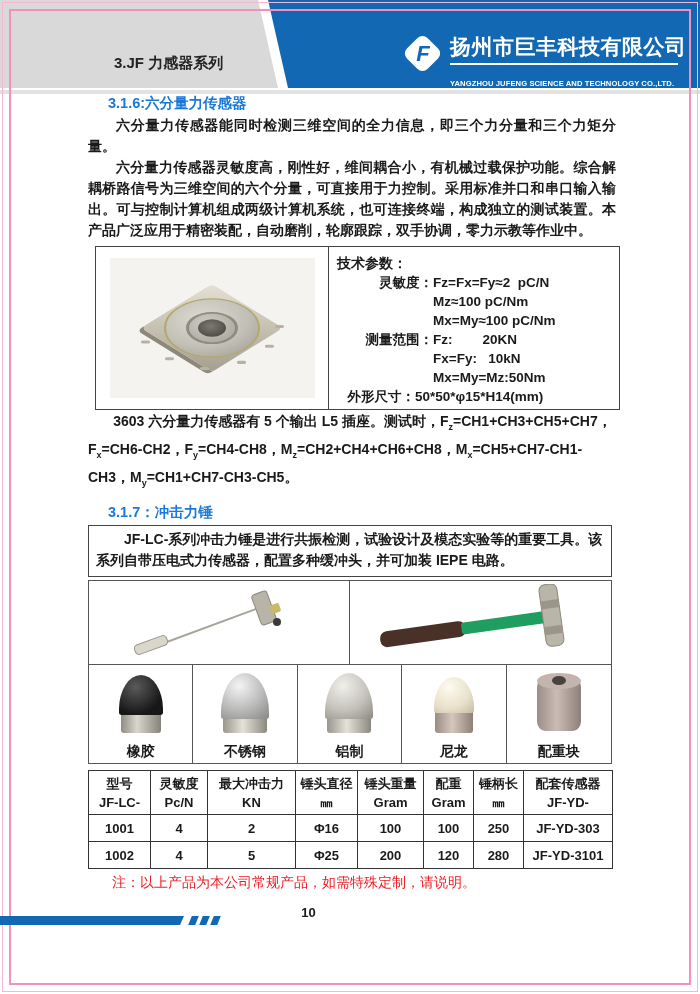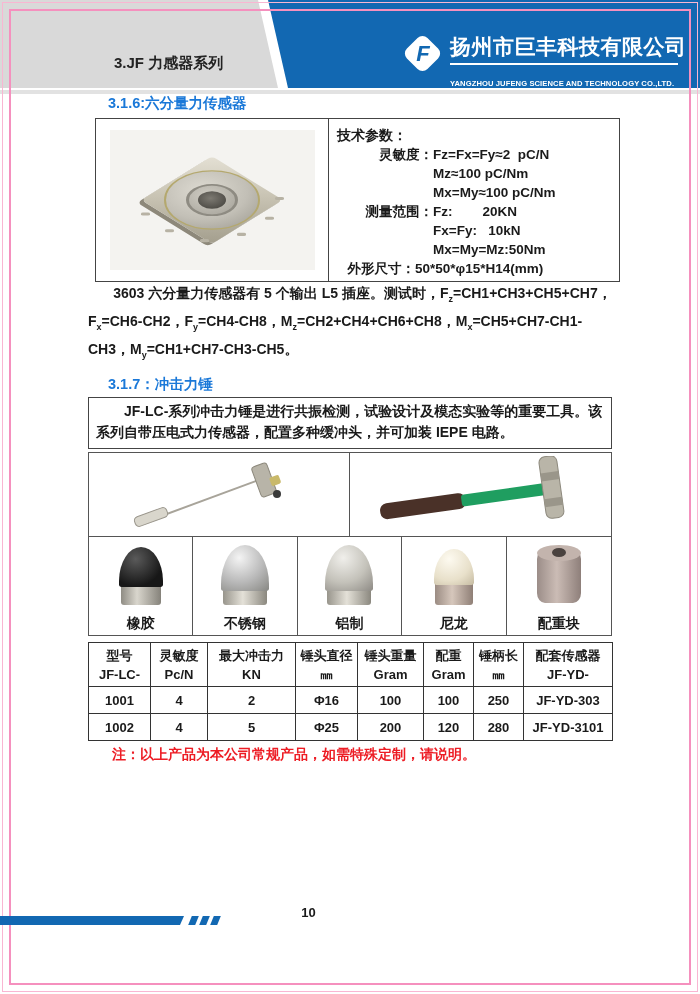--- a/index.html
+++ b/index.html
@@ -87,21 +87,21 @@
   
   .wt-body { left:10px; top:6px; width:44px; height:54px; border-radius:8px/10px; background:linear-gradient(90deg,#9b8d88,#cbbcb5 45%,#8e7f7a); }
   .wt-top { left:10px; top:2px; width:44px; height:16px; border-radius:50%; background:#c3b4ad; }
   .wt-hole { left:25px; top:5px; width:14px; height:9px; border-radius:50%; background:#4a423f; }
 
   
   table.spec { width:524px; margin-top:6px; border-collapse:collapse; table-layout:fixed; }
   table.spec th, table.spec td { border:1px solid #333; text-align:center; vertical-align:middle; }
   table.spec th { font-size:13px; font-weight:bold; height:44px; line-height:19px; padding:1px 0; }
   table.spec td { font-size:13px; font-weight:bold; height:27px; }
-  .note { color:#ed1c24; font-size:14px; font-weight:bold; margin:5px 0 0 24px; }
+  .note { color:#ed1c24; font-size:14px; font-weight:normal; margin:5px 0 0 24px; }
 
   
   .footer-bar { position:absolute; left:0; top:916px; width:184px; height:9px; background:#1268b2; z-index:7;
     clip-path:polygon(0 0,100% 0,calc(100% - 4px) 100%,0 100%); }
   .footer-dash { position:absolute; top:916px; width:7px; height:9px; background:#1268b2; transform:skewX(-22deg); z-index:7; }
   .page-number { position:absolute; left:0; top:905px; width:617px; text-align:center; font-size:13px; font-weight:bold; z-index:7; }
 </style>
 </head>
 <body>
 
@@ -122,20 +122,22 @@
     <div class="company-cn">扬州市巨丰科技有限公司</div>
     <div class="company-en">YANGZHOU JUFENG SCIENCE AND TECHNOLOGY CO.,LTD.</div>
   </div>
 
   <div class="frame-outer"></div>
   <div class="frame-inner"></div>
 
   <div class="content">
 
     <div class="sec-title">3.1.6:六分量力传感器</div>
+    <p class="body-para">六分量力传感器能同时检测三维空间的全力信息，即三个力分量和三个力矩分量。</p>
+    <p class="body-para">六分量力传感器灵敏度高，刚性好，维间耦合小，有机械过载保护功能。综合解耦桥路信号为三维空间的六个分量，可直接用于力控制。采用标准并口和串口输入输出。可与控制计算机组成两级计算机系统，也可连接终端，构成独立的测试装置。本产品广泛应用于精密装配，自动磨削，轮廓跟踪，双手协调，零力示教等作业中。</p>
 
     <div class="tech-box">
       <div class="tech-photo-cell">
         <div class="sensor-photo">
           <div class="sensor-persp">
             <div class="sensor-body"></div>
             <div class="pin" style="left:4px; top:95px;"></div>
             <div class="pin" style="left:28px; top:122px;"></div>
             <div class="pin" style="left:63px; top:138px;"></div>
             <div class="pin" style="left:100px; top:128px;"></div>

